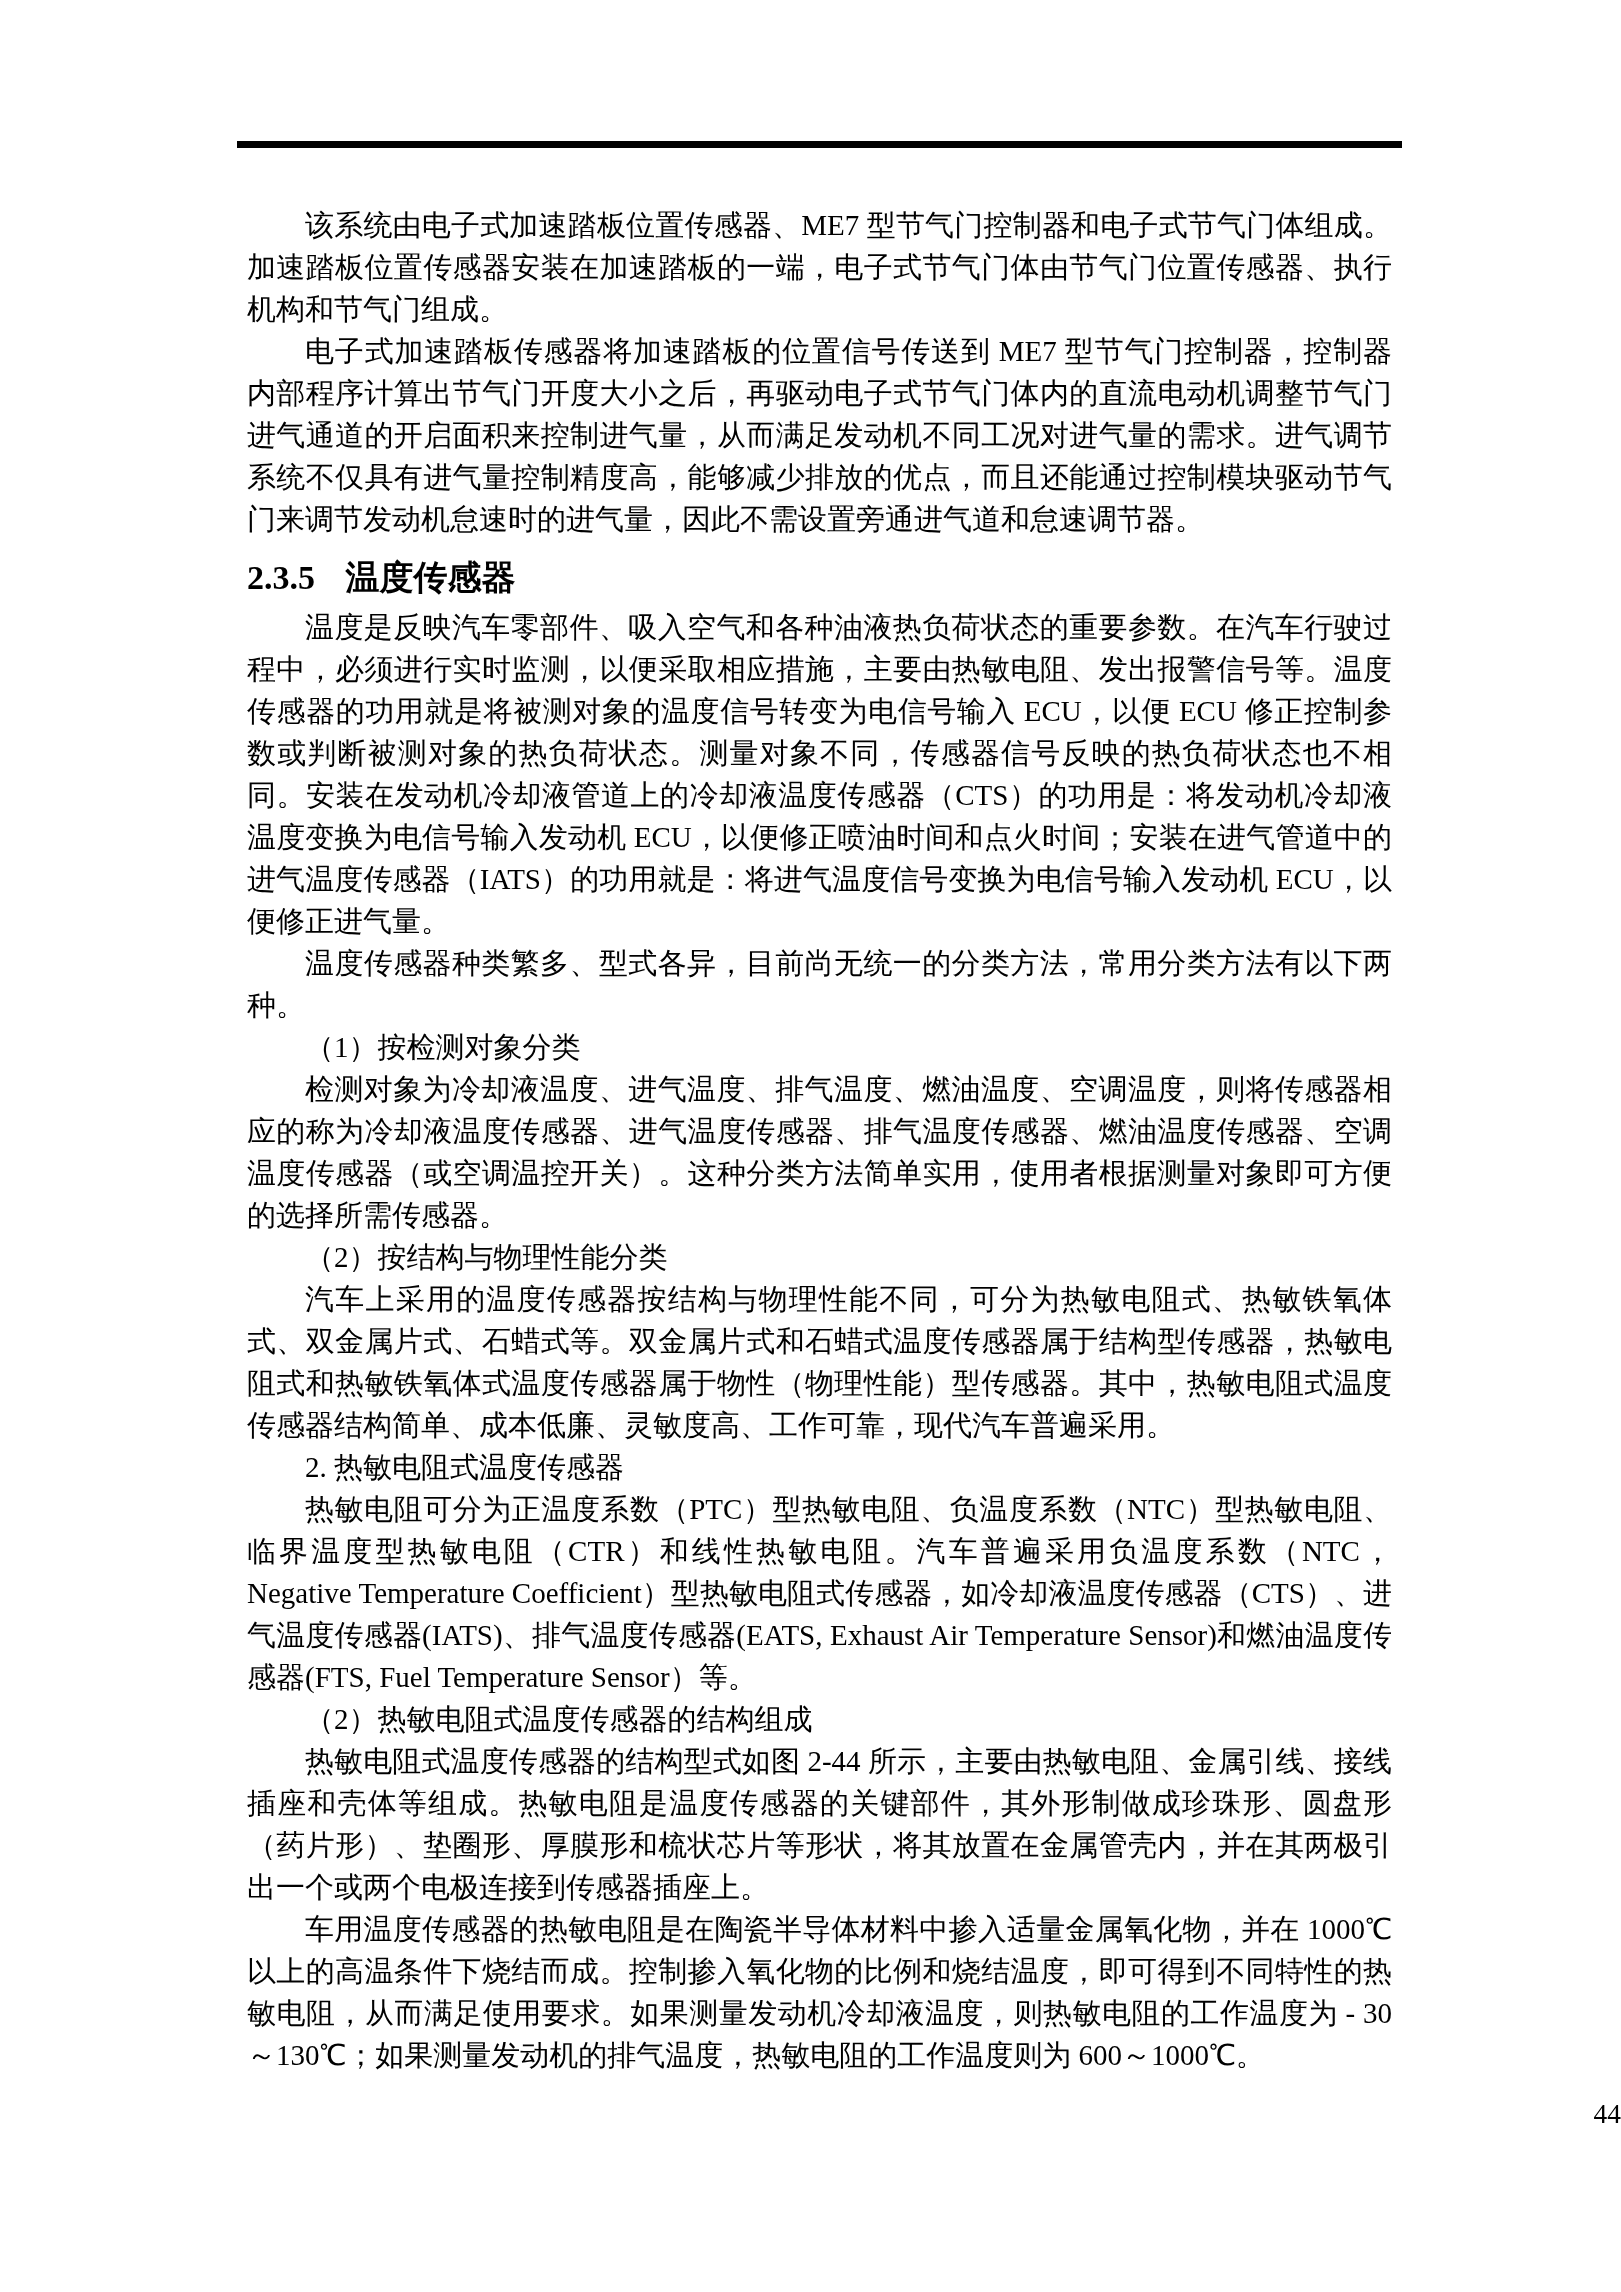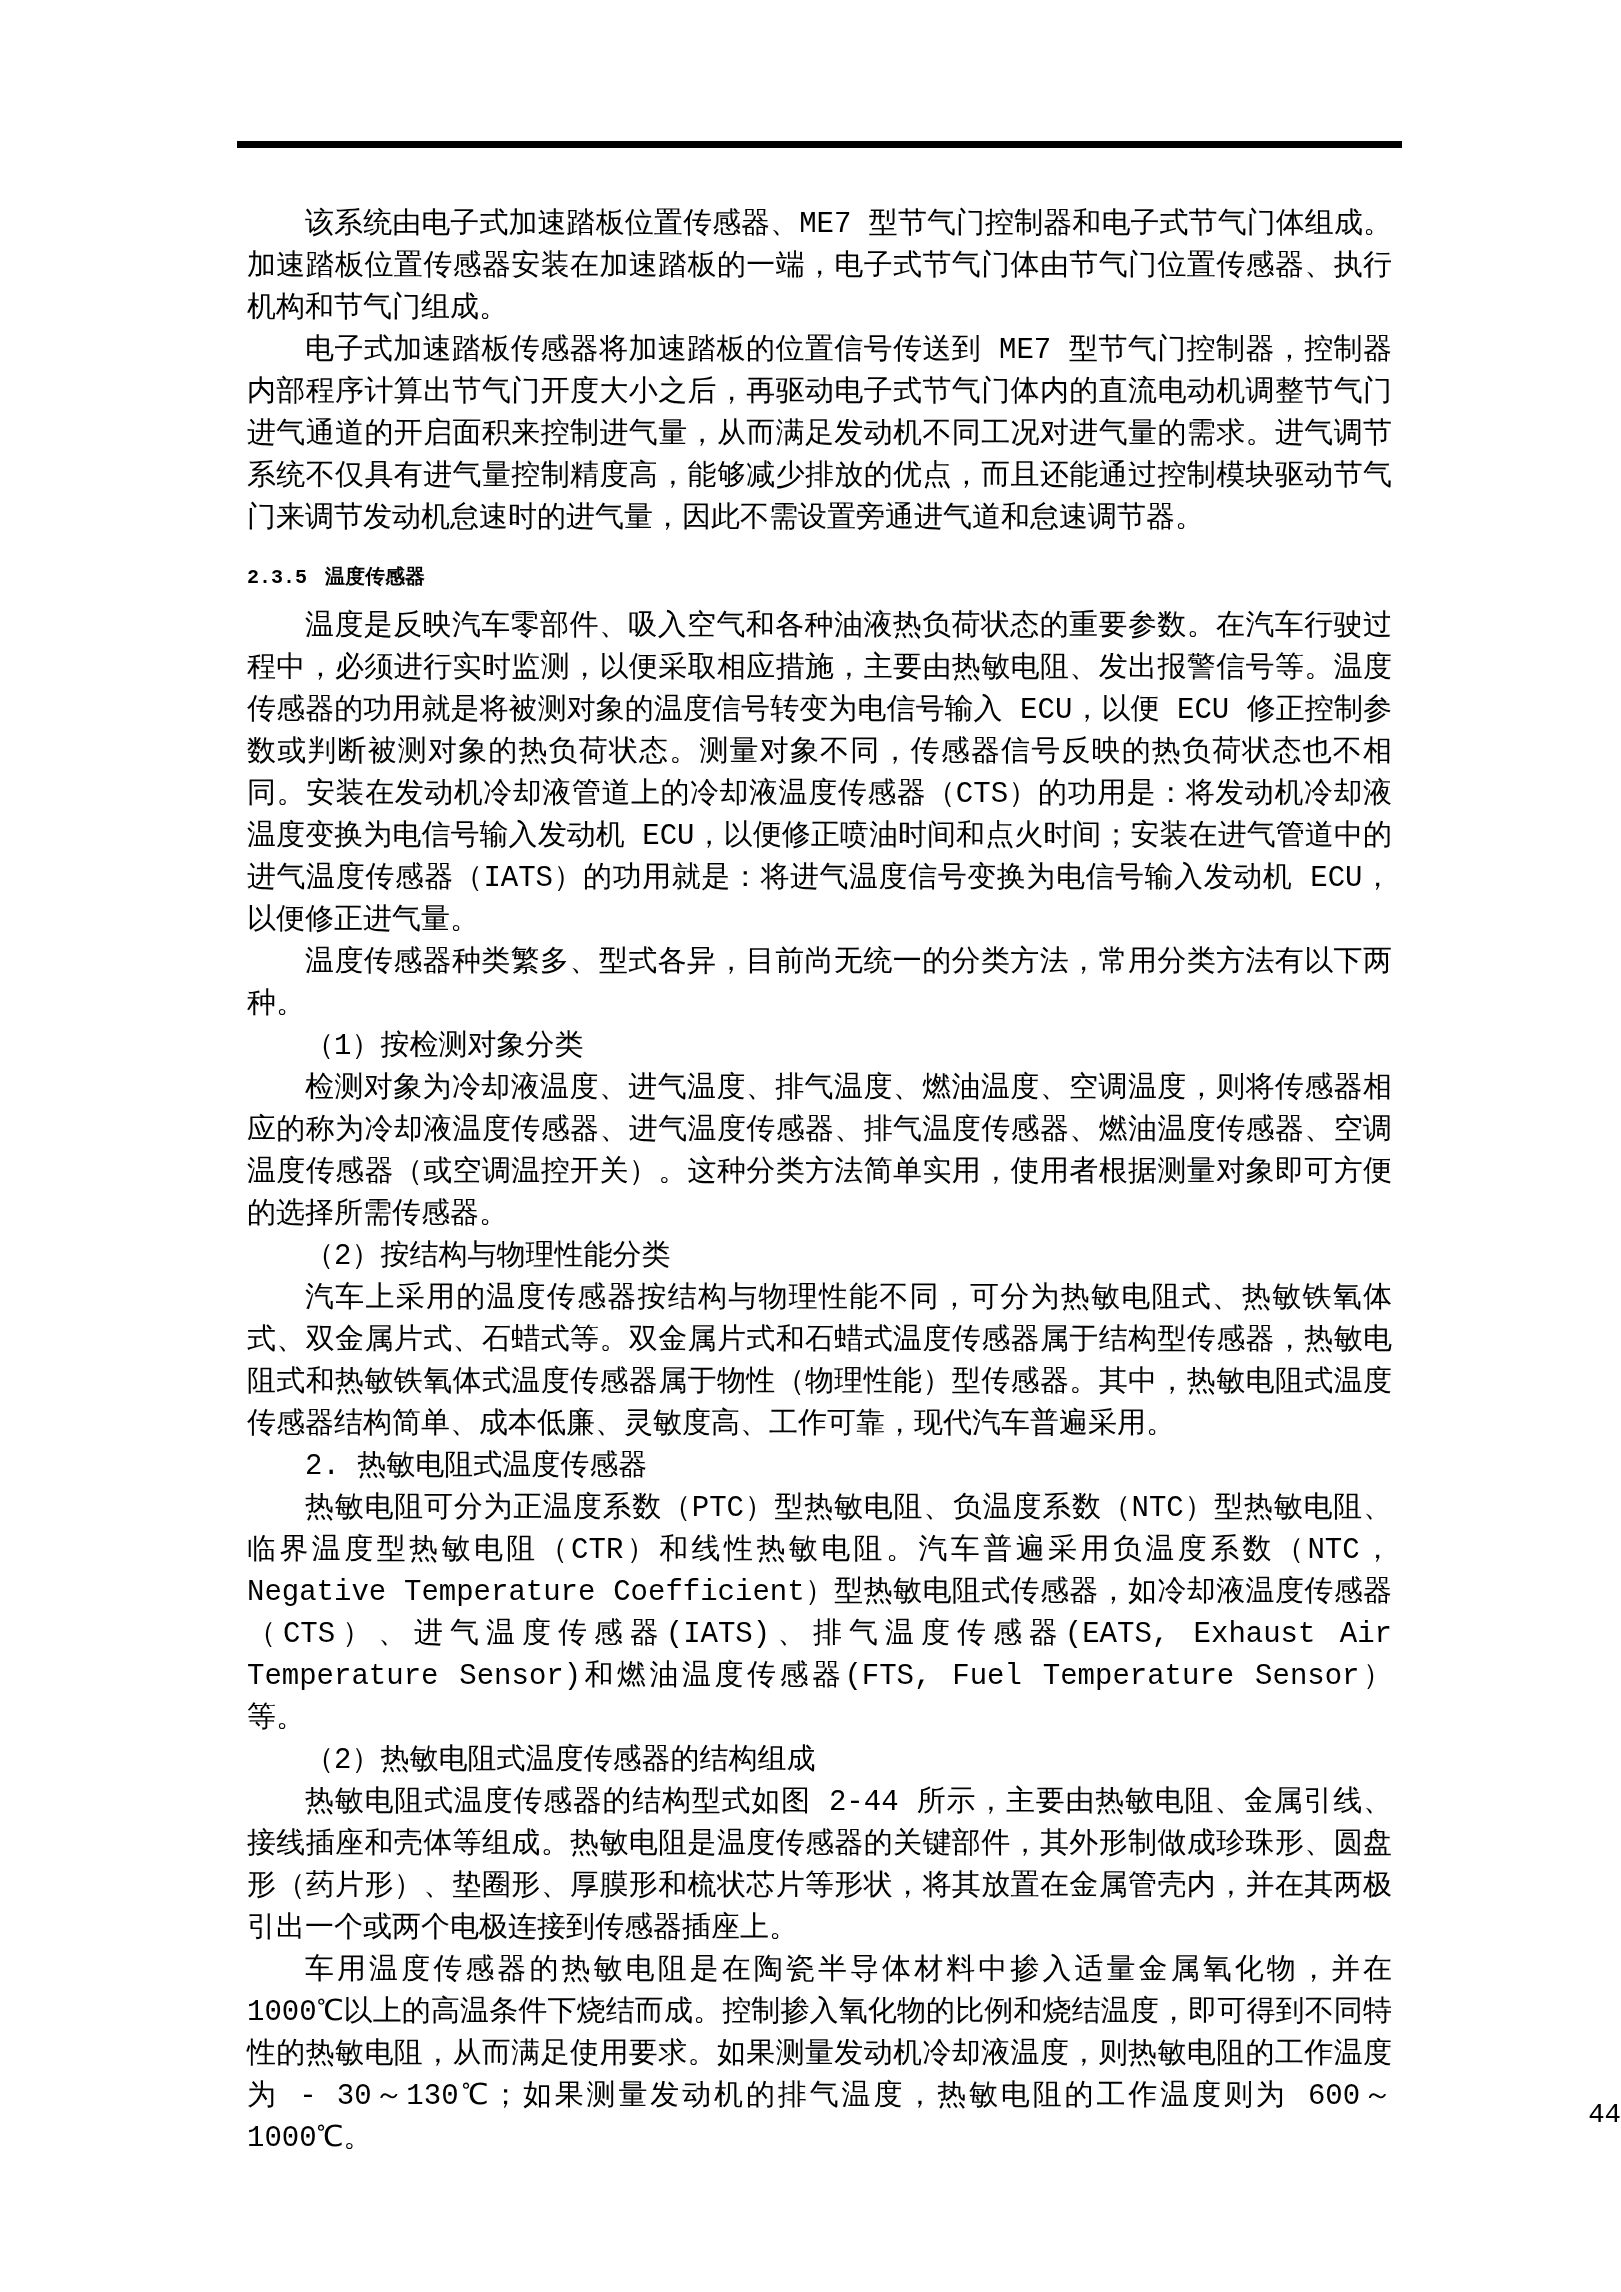--- a/index.html
+++ b/index.html
@@ -2,21 +2,21 @@
 <html><head>
 <meta charset="utf-8">
 <style>
   html,body{margin:0;padding:0;}
   body{background:#ffffff;}
   .page{
     position:relative;
     width:1621px;
     height:2293px;
     background:#ffffff;
-    font-family:Liberation Mono, monospace;
+    font-family:Liberation Serif, serif;
     color:#000000;
     overflow:hidden;
   }
   .content{
     position:absolute;
     left:247px;
     top:141px;
     width:1145px;
   }
   .header-rule{
@@ -31,21 +31,21 @@
     text-align:justify;
     text-justify:inter-ideograph;
     text-indent:2em;
     word-break:normal;
   }
   .subheading{
     text-align:left;
   }
   .section-heading{
     margin:15.7px 0 7.8px 0;
-    font-size:20px;
+    font-size:34px;
     line-height:43px;
     font-weight:bold;
     text-indent:0;
   }
   .section-heading .sec-num{margin-right:0.9em;}
   .page-number{
     position:absolute;
     top:2098px;
     left:0;
     width:100%;

